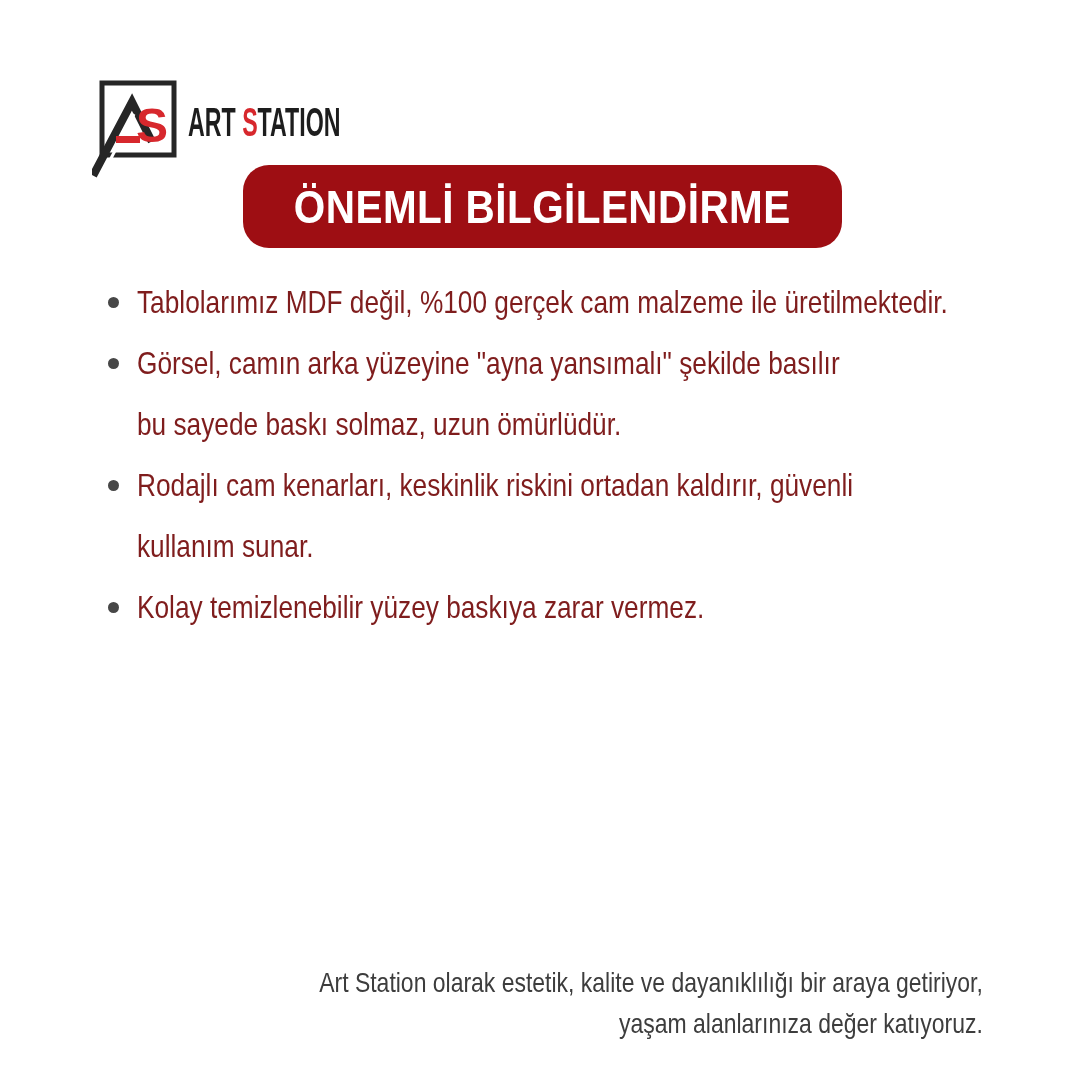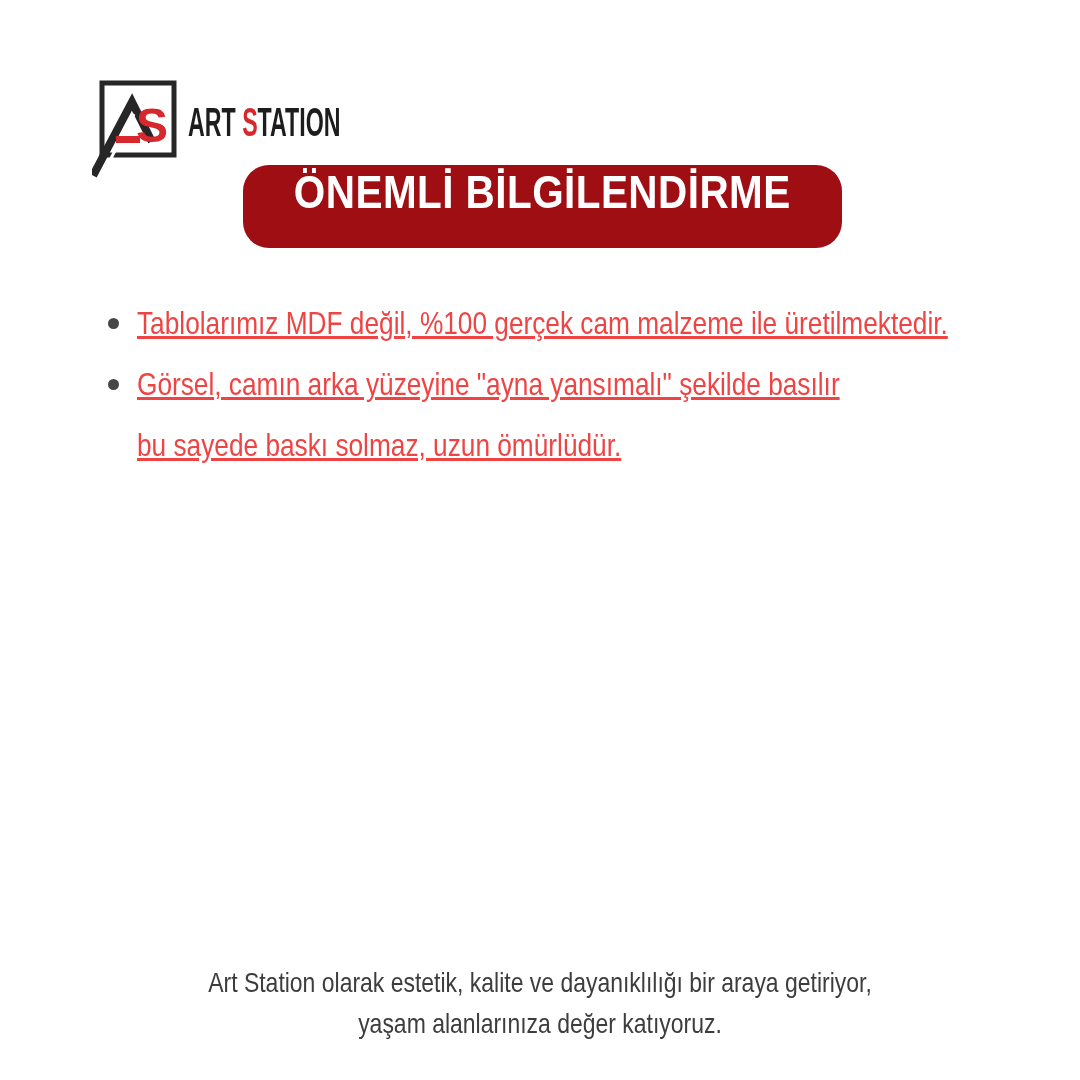--- a/index.html
+++ b/index.html
@@ -42,41 +42,40 @@
   
   .banner {
     position: absolute;
     left: 243px;
     top: 165px;
     width: 599px;
     height: 83px;
     background: #9e0e13;
     border-radius: 26px;
     display: flex;
-    align-items: flex-start;
+    align-items: center;
     justify-content: center;
   }
   .banner-label {
     color: #ffffff;
     font-size: 46px;
     font-weight: 700;
     white-space: nowrap;
     transform: scaleX(0.88);
     transform-origin: 50% 50%;
     letter-spacing: 0.5px;
   }
 
   
   .bullets {
     position: absolute;
     left: 104px;
-    top: 293px;
+    top: 272px;
     width: 950px;
-    color: #ef4444;
-    text-decoration: underline;
+    color: #7f1d1d;
   }
   .bullet-item {
     position: relative;
     padding-left: 33px;
   }
   .bullet-item .dot {
     position: absolute;
     left: 4px;
     top: 25px;
     width: 11px;
@@ -92,21 +91,21 @@
     transform: scaleX(0.82);
     transform-origin: 0 50%;
   }
 
   
   .footer {
     position: absolute;
     left: 0;
     top: 962px;
     width: 1080px;
-    text-align: center;
+    text-align: right;
     color: #3d3d3d;
   }
   .footer-line {
     font-size: 28px;
     line-height: 41px;
     white-space: nowrap;
     transform: scaleX(0.82);
     transform-origin: 50% 50%;
   }
 </style>
@@ -144,21 +143,30 @@
       <div class="bullet-line">Tablolarımız MDF değil, %100 gerçek cam malzeme ile üretilmektedir.</div>
     </div>
 
 
     <div class="bullet-item">
       <span class="dot"></span>
       <div class="bullet-line">Görsel, camın arka yüzeyine "ayna yansımalı" şekilde basılır</div>
       <div class="bullet-line">bu sayede baskı solmaz, uzun ömürlüdür.</div>
     </div>
 
+    <div class="bullet-item">
+      <span class="dot"></span>
+      <div class="bullet-line">Rodajlı cam kenarları, keskinlik riskini ortadan kaldırır, güvenli</div>
+      <div class="bullet-line">kullanım sunar.</div>
+    </div>
 
+    <div class="bullet-item">
+      <span class="dot"></span>
+      <div class="bullet-line">Kolay temizlenebilir yüzey baskıya zarar vermez.</div>
+    </div>
 
 
   </div>
 
   <div class="footer">
     <div class="footer-line">Art Station olarak estetik, kalite ve dayanıklılığı bir araya getiriyor,</div>
     <div class="footer-line">yaşam alanlarınıza değer katıyoruz.</div>
   </div>
 
 </div>

